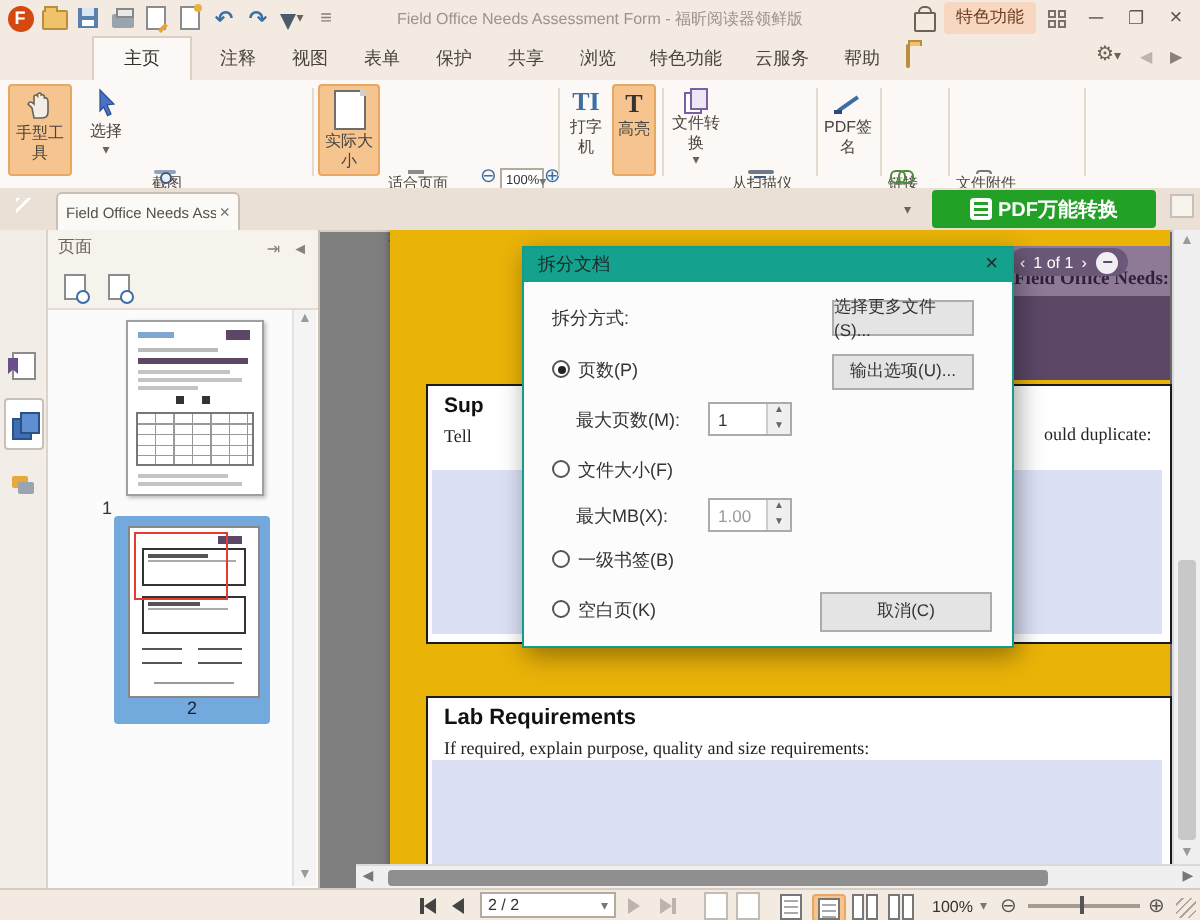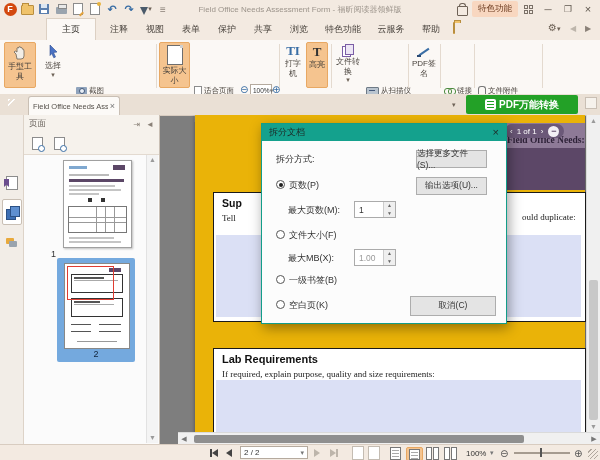--- a/index.html
+++ b/index.html
@@ -44,21 +44,21 @@
   .findbox input{border:none;outline:none;flex:1;font-size:8px;padding:0 3px;background:transparent;color:#333;width:50px;font-family:inherit;}
   .mag{width:6px;height:6px;border:1.5px solid #3A6EA5;border-radius:50%;position:relative;margin-right:3px;}
   .mag::after{content:"";position:absolute;width:4px;height:1.5px;background:#3A6EA5;transform:rotate(45deg);right:-3px;bottom:-2px;}
 
   
   #ribbon{left:0;top:40px;width:600px;height:54px;background:#FBF8F5;border-bottom:1px solid #D8CCC0;}
   .rdiv{position:absolute;top:4px;height:44px;width:1px;background:#E4DACF;}
   .bigbtn{position:absolute;top:2px;height:46px;display:flex;flex-direction:column;align-items:center;justify-content:flex-start;border-radius:2px;padding-top:2px;box-sizing:border-box;}
   .bigbtn .blabel{width:26px;text-align:center;font-size:8px;line-height:1.2;margin-top:1px;color:#4A443E;}
   .hl{background:#F5C48F;border:1px solid #E8A863;}
-  .smbtn{position:absolute;height:12px;display:flex;align-items:center;font-size:7.5px;color:#4A443E;white-space:nowrap;}
+  .smbtn{position:absolute;height:12px;display:flex;align-items:center;font-size:7.5px;color:#4A443E;white-space:nowrap;flex-direction:column;}
   .smbtn .sic{margin-right:2px;display:inline-flex;}
   .grplabel{position:absolute;top:82px;font-size:7px;color:#9B8F85;white-space:nowrap;}
   .ic-page{width:8px;height:10px;background:#fff;border:1px solid #8C8C8C;box-sizing:border-box;display:inline-block;position:relative;}
   .ic-page.big{width:16px;height:20px;border-color:#6E6E6E;}
   .ic-page .fold{position:absolute;right:-1px;top:-1px;width:3px;height:3px;background:#CFCFCF;}
   .ic-pages2{width:12px;height:12px;position:relative;display:inline-block;}
   .ic-pages2::before{content:"";position:absolute;left:0;top:2px;width:7px;height:9px;background:#fff;border:1px solid #7B5EA6;}
   .ic-pages2::after{content:"";position:absolute;left:3px;top:0;width:7px;height:9px;background:#EDE6F5;border:1px solid #7B5EA6;}
   .ic-cam{width:11px;height:8px;background:#8FA3BC;border-radius:1px;position:relative;display:inline-block;}
   .ic-cam::before{content:"";position:absolute;left:3px;top:1px;width:4px;height:4px;border-radius:50%;background:#E8EFF7;border:1px solid #44597A;}

